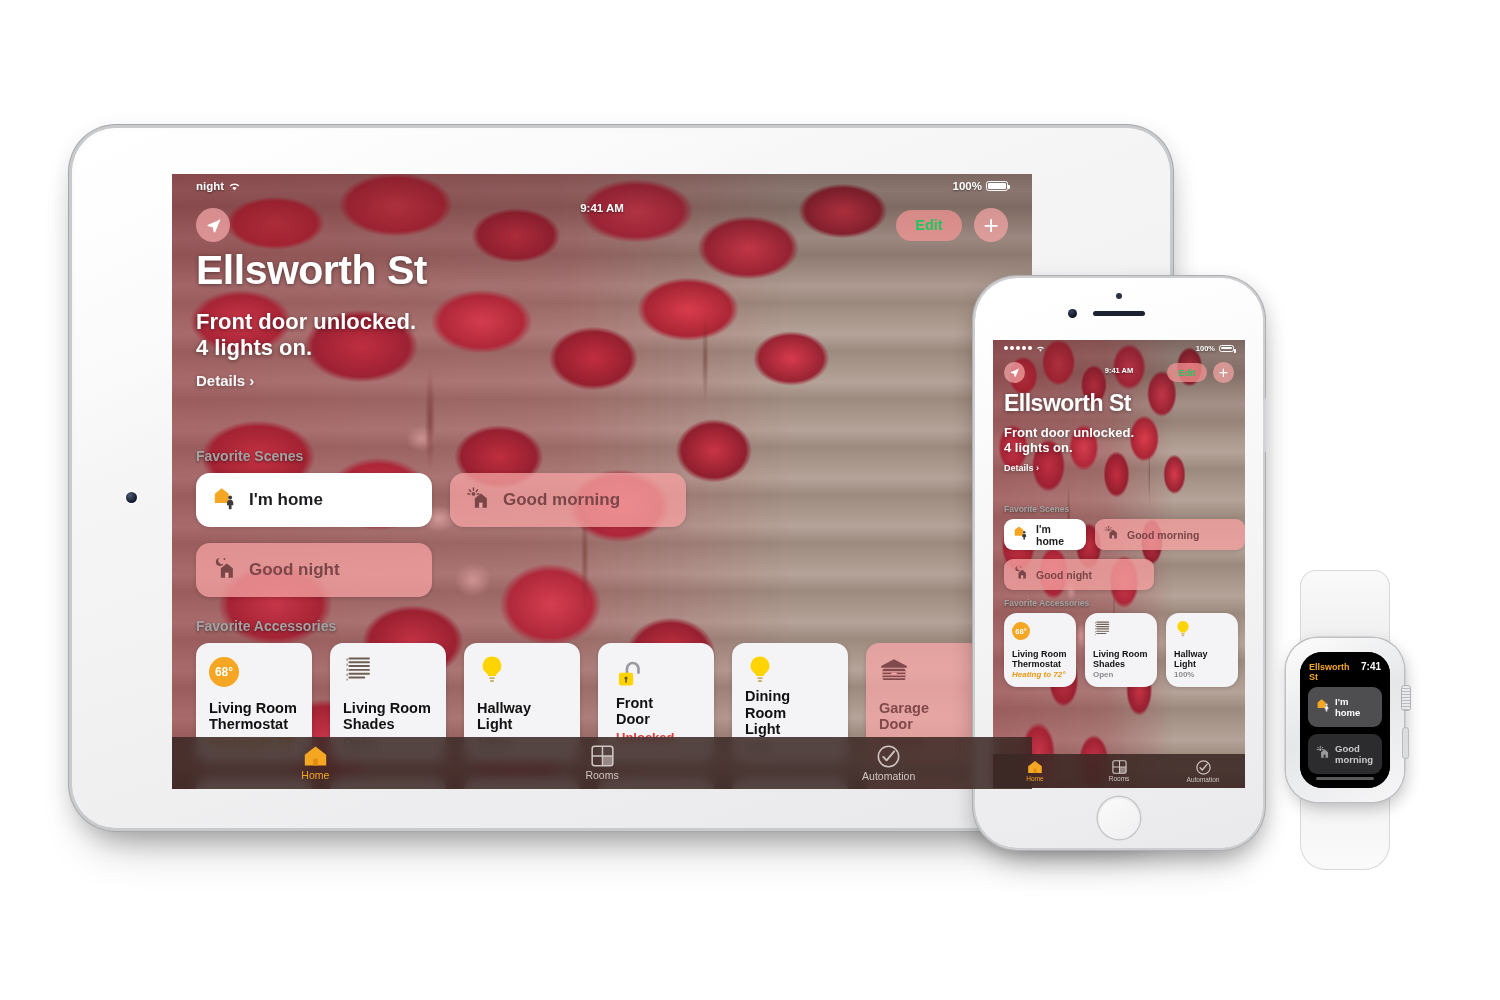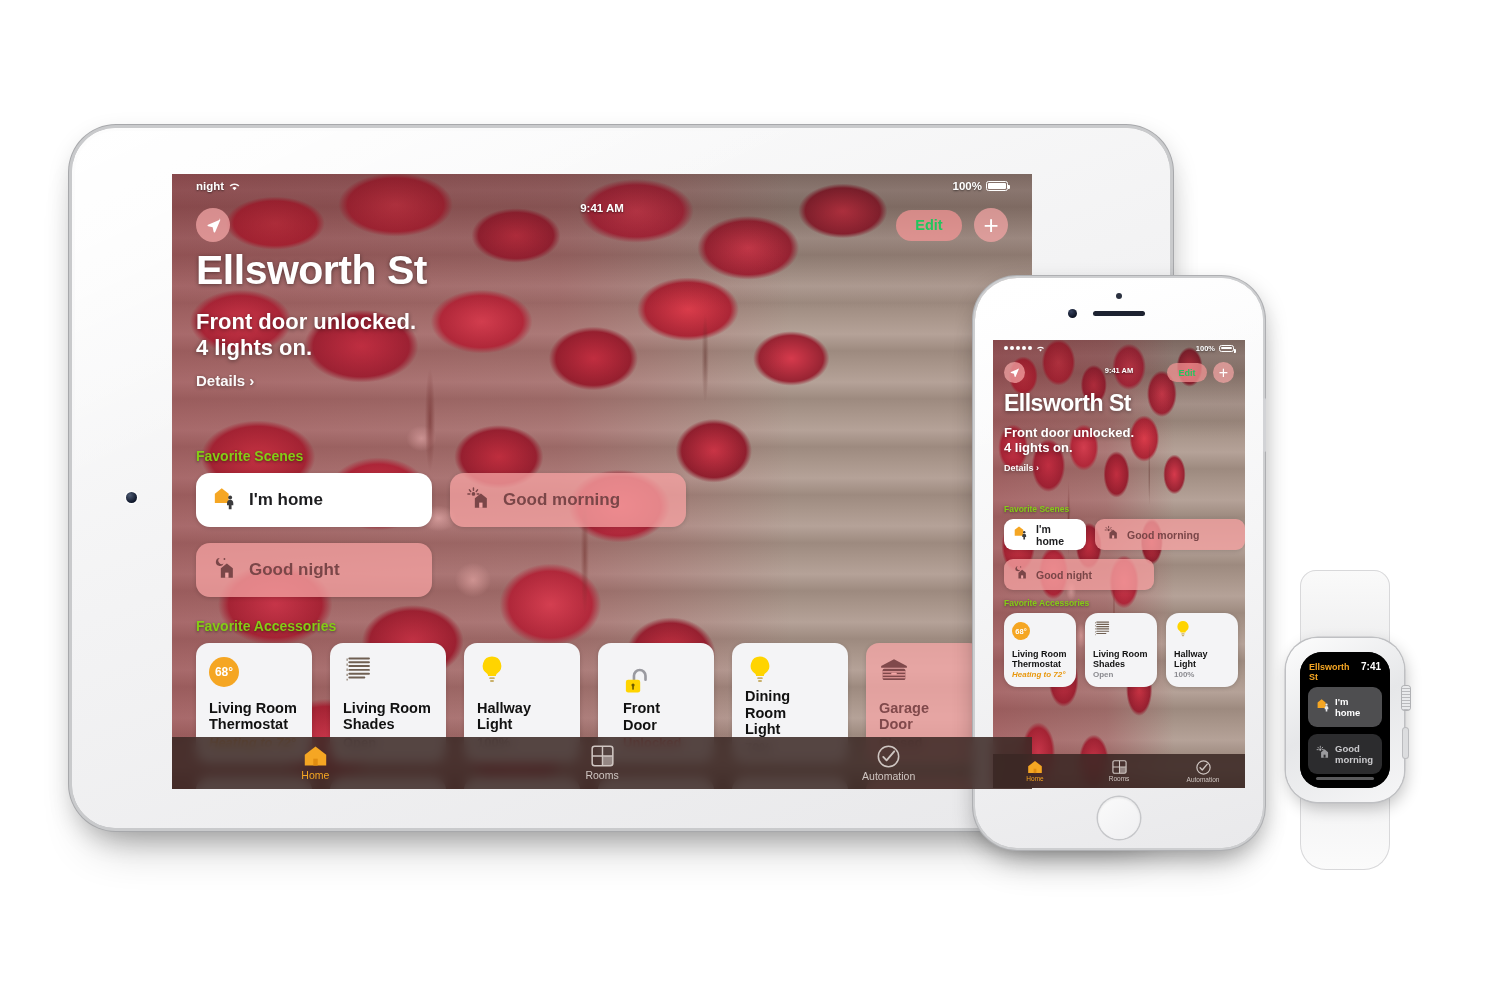--- a/index.html
+++ b/index.html
@@ -166,21 +166,21 @@
     background:rgba(248,170,170,.7); border-radius:50%;
     display:flex; align-items:center; justify-content:center; z-index:5; }
   .locbtn svg { display:block; }
 
   .hero { position:absolute; left:var(--pad,14px); z-index:4; color:#fff;
     text-shadow:0 1px 4px rgba(0,0,0,.45); }
   .hero h1 { font-weight:700; letter-spacing:-.5px; line-height:1; }
   .hero p { font-weight:600; line-height:1.18; }
   .hero .details { font-weight:600; opacity:.96; }
 
-  .sec-title { color:#84cc16; font-weight:600; text-shadow:0 1px 3px rgba(0,0,0,.5); }
+  .sec-title { color:#a3a3a3; font-weight:600; text-shadow:0 1px 3px rgba(0,0,0,.5); }
 
   .scene { border-radius:14px; display:flex; align-items:center;
     box-shadow:0 1px 4px rgba(0,0,0,.16); }
   .scene.on { background:#ffffff; }
   .scene.off { background:rgba(244,160,160,.78); }
   .scene .lbl { font-weight:700; }
   .scene.on .lbl { color:#1d1d1f; }
   .scene.off .lbl { color:#7a4648; }
 
   .acc { border-radius:13px; box-shadow:0 1px 4px rgba(0,0,0,.16); overflow:hidden; }
@@ -351,21 +351,21 @@
         <path d="M12 1.4a8 8 0 0 0-4.7 14.5c.9.7 1.3 1.4 1.3 2.3h6.8c0-.9.4-1.6 1.3-2.3A8 8 0 0 0 12 1.4z" fill="#ffd400"></path>
         <rect x="9.6" y="19.2" width="4.8" height="1.7" rx=".8" fill="#c9b06a"></rect>
         <rect x="10.3" y="21.7" width="3.4" height="1.6" rx=".8" fill="#c9b06a"></rect>
                     </svg></span>
                 </div>
         <div style="margin-top:auto;">
           <div class="nm" style="font-size:14.5px;">Hallway<br>Light</div>
           <div class="st" style="font-size:13px;margin-top:2px;">100%</div>
         </div>
       </div>
-              <div class="acc on" style="width:116px;height:120px;padding:25px;display:flex;flex-direction:column;flex:none;">
+              <div class="acc on" style="width:116px;height:120px;padding:18px;display:flex;flex-direction:column;flex:none;">
         <div class="ico" style="height:32px;">
                   <span><svg width="30" height="30" viewBox="0 0 26 26">
         <path d="M9.5 11V7.6a5 5 0 0 1 10 0V11" fill="none" stroke="#9a9aa0" stroke-width="2.3" stroke-linecap="round"></path>
         <rect x="2.5" y="11" width="12.4" height="11.2" rx="2" fill="#ffd400"></rect>
         <circle cx="8.7" cy="15.6" r="1.4" fill="#6b5a00"></circle>
                       <rect x="8" y="16.2" width="1.4" height="3.4" fill="#6b5a00"></rect>
                     </svg></span>
                 </div>
         <div style="margin-top:auto;">
           <div class="nm" style="font-size:14.5px;">Front<br>Door</div>

